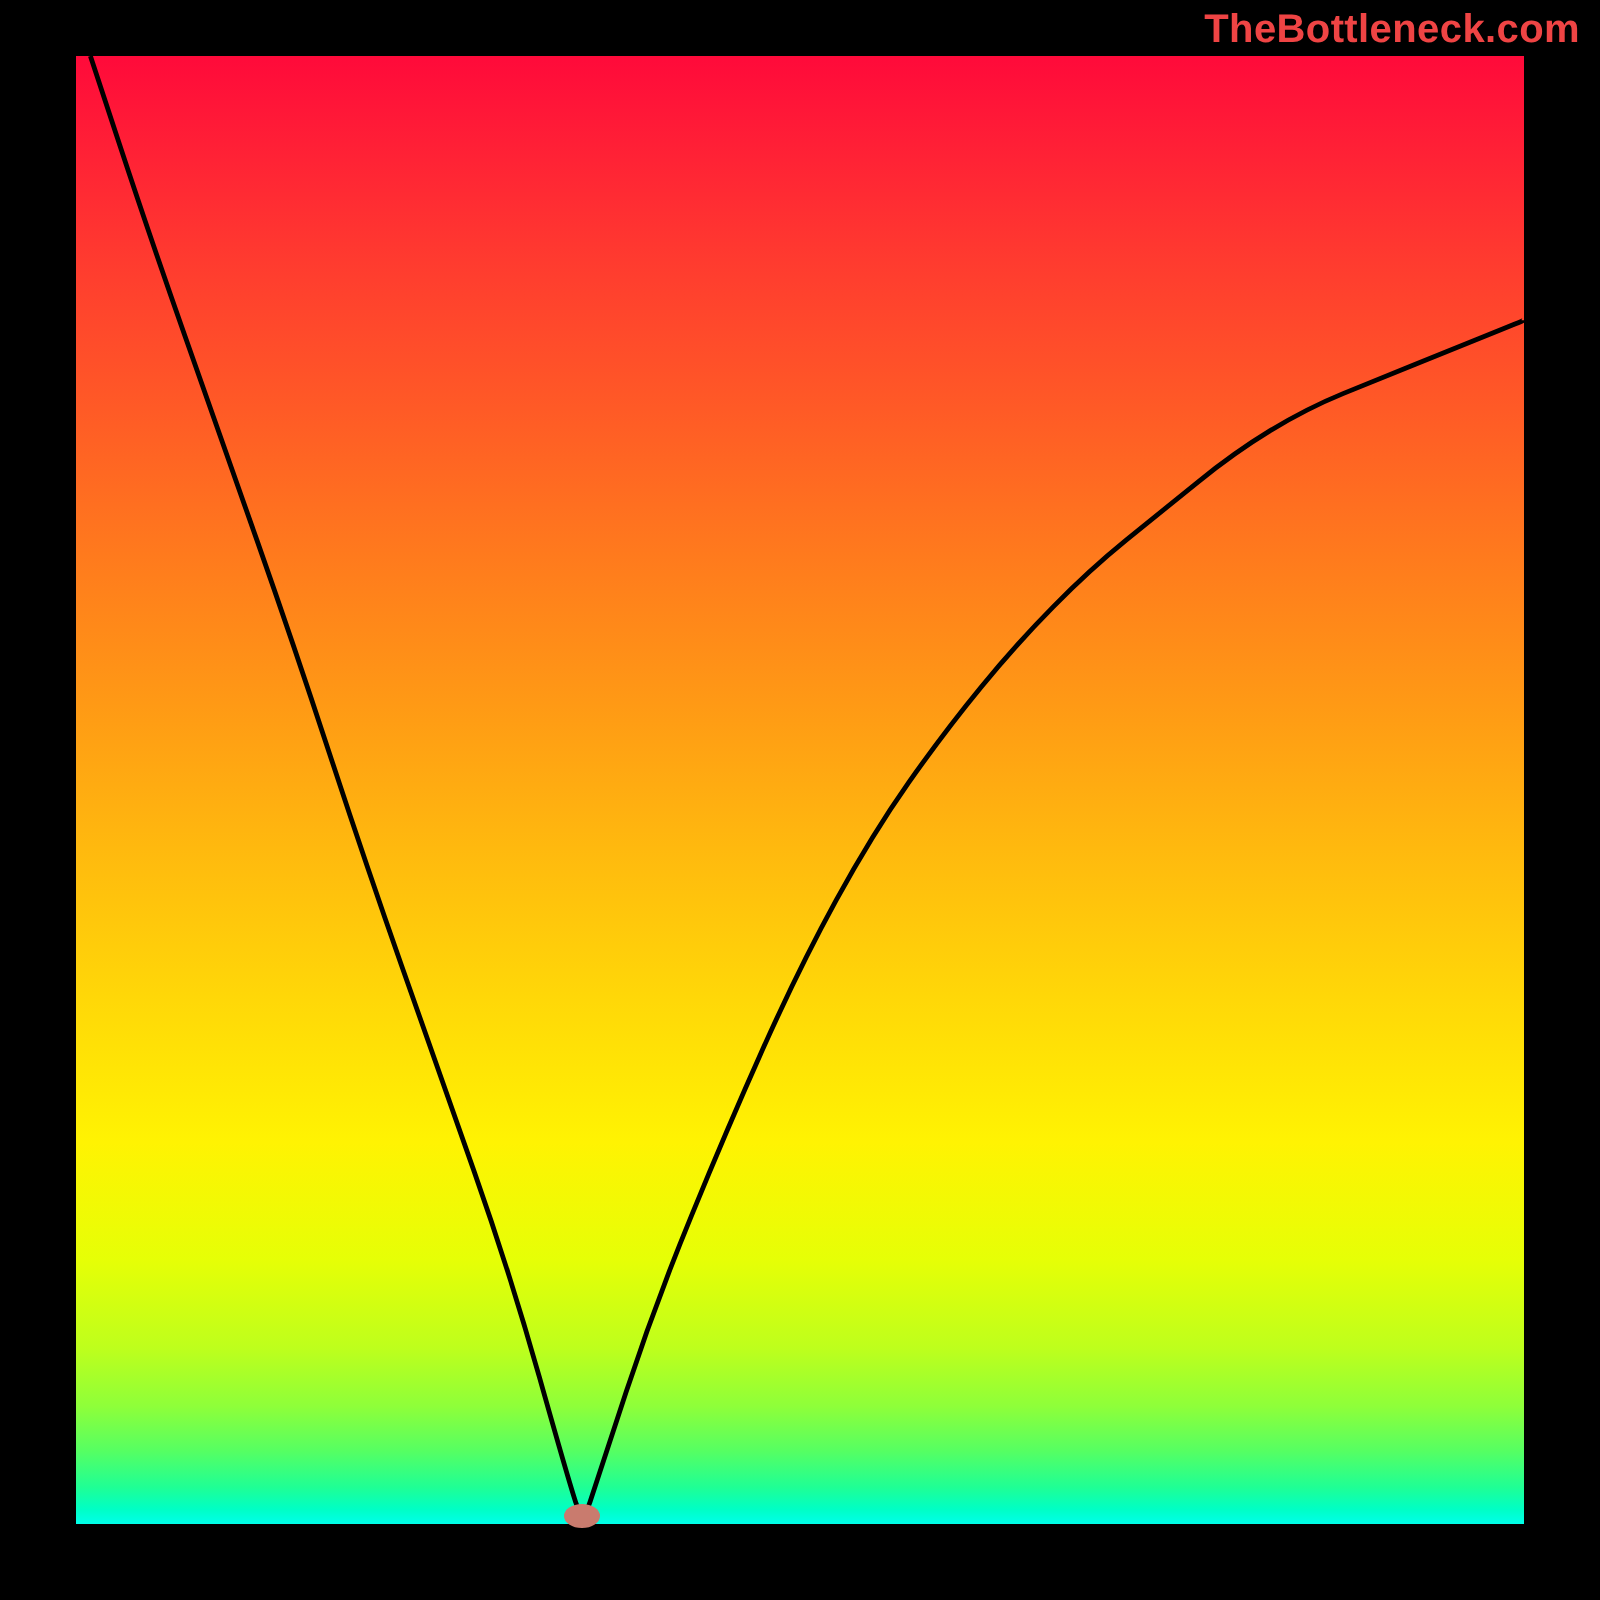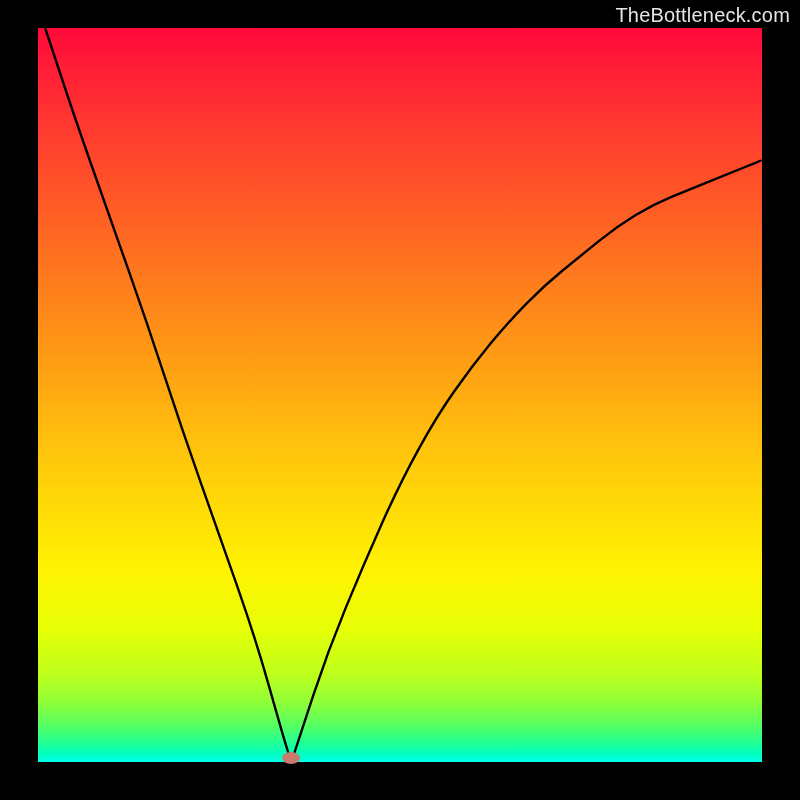--- a/index.html
+++ b/index.html
@@ -46,24 +46,24 @@
     position: absolute;
     left: 0;
     top: 0;
     width: 724px;
     height: 734px;
   }
   .watermark {
     position: absolute;
     top: 4px;
     right: 10px;
-    color: #e5e5e5;
+    color: #ef4444;
     font-size: 20px;
     letter-spacing: 0.2px;
-    font-weight: 400;
+    font-weight: 700;
     margin-left: 32px;
   }
   .dot {
     position: absolute;
     width: 18px;
     height: 12px;
     background: #c97b6e;
     border-radius: 50%;
     transform: translate(-50%, -50%);
   }

